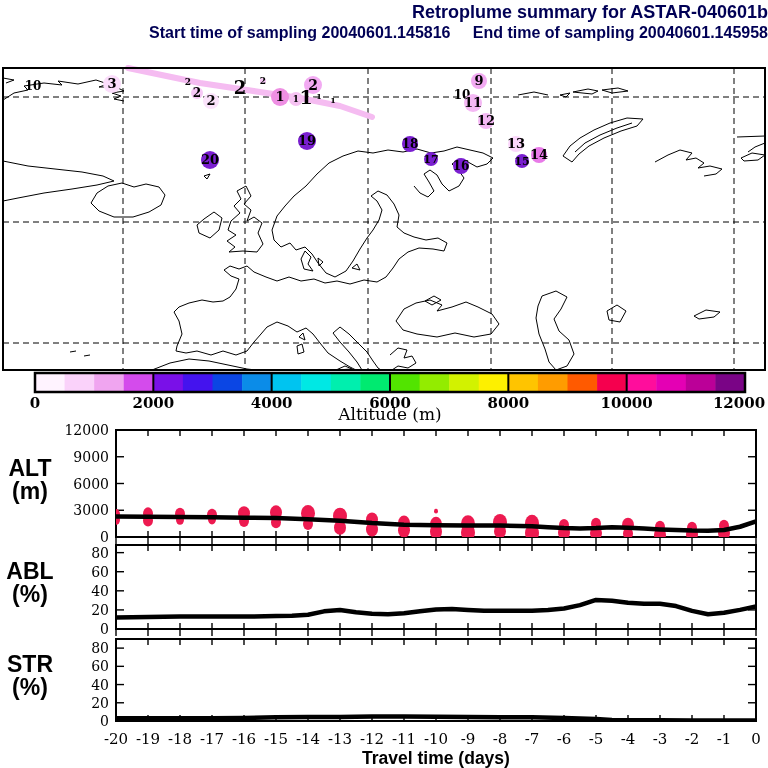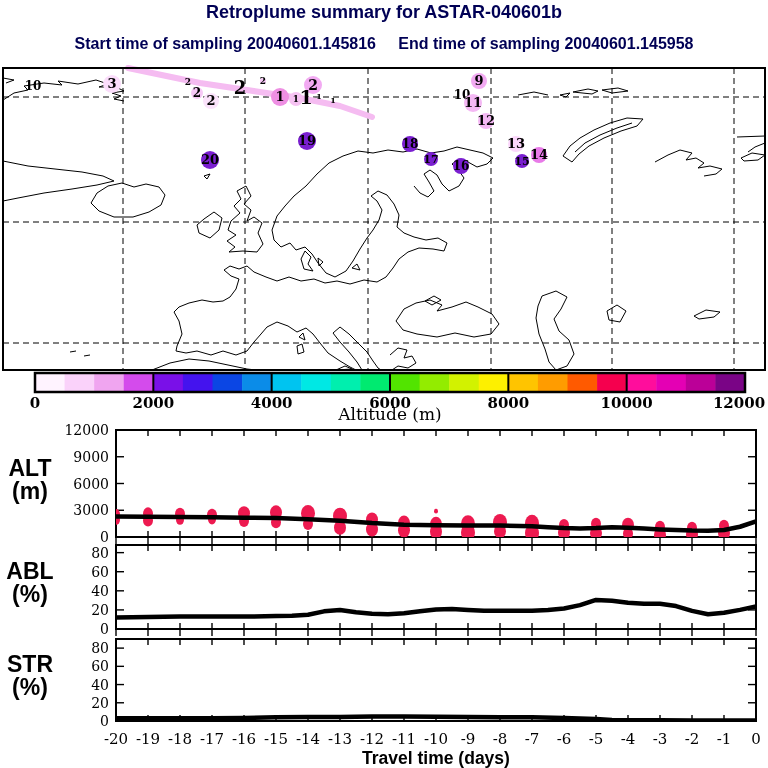--- a/index.html
+++ b/index.html
@@ -1,21 +1,21 @@
 <!DOCTYPE html>
 <html><head>
 <meta charset="utf-8">
 <style>
   html,body{margin:0;padding:0;background:#fff;}
   .page{position:relative;width:768px;height:768px;background:#fff;overflow:hidden;
         font-family:"Liberation Sans",sans-serif;}
-  .hdr{position:absolute;left:0;width:768px;text-align:center;font-weight:bold;
+  .hdr{position:absolute;left:0;width:768px;text-align:right;font-weight:bold;
        color:#000055;white-space:pre;}
   .t1{top:2px;font-size:18px;}
-  .t2{top:24px;font-size:16px;margin-top:11px;}
+  .t2{top:24px;font-size:16px;}
   .t3{top:43px;font-size:15px;}
   svg{position:absolute;left:0;top:0;}
   text{font-family:"DejaVu Serif",serif;fill:#000;}
   .sansb{font-family:"Liberation Sans",sans-serif;font-weight:bold;}
 </style>
 </head>
 <body>
 
 <div class="page">
   <div class="hdr t1">Retroplume summary for ASTAR-040601b</div>

